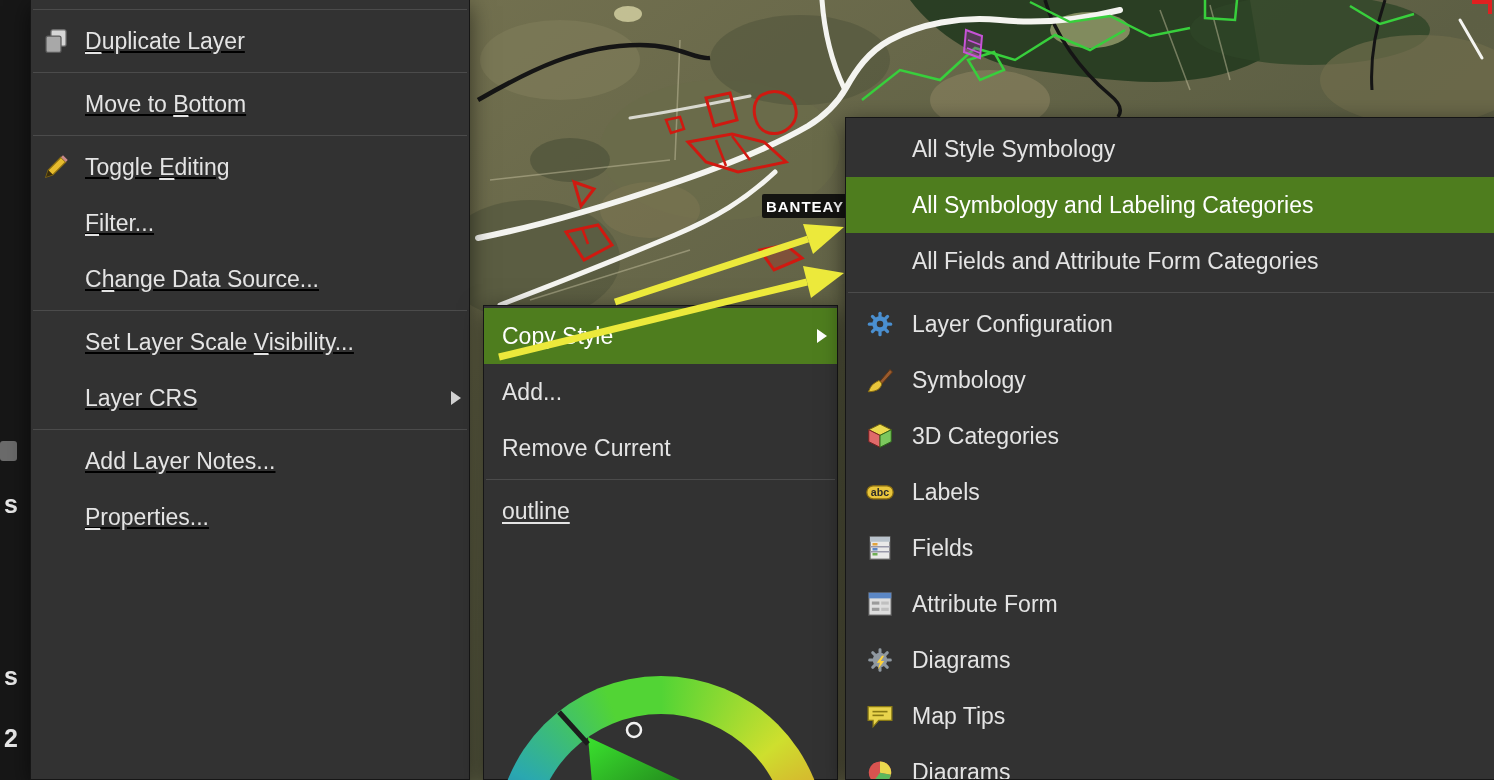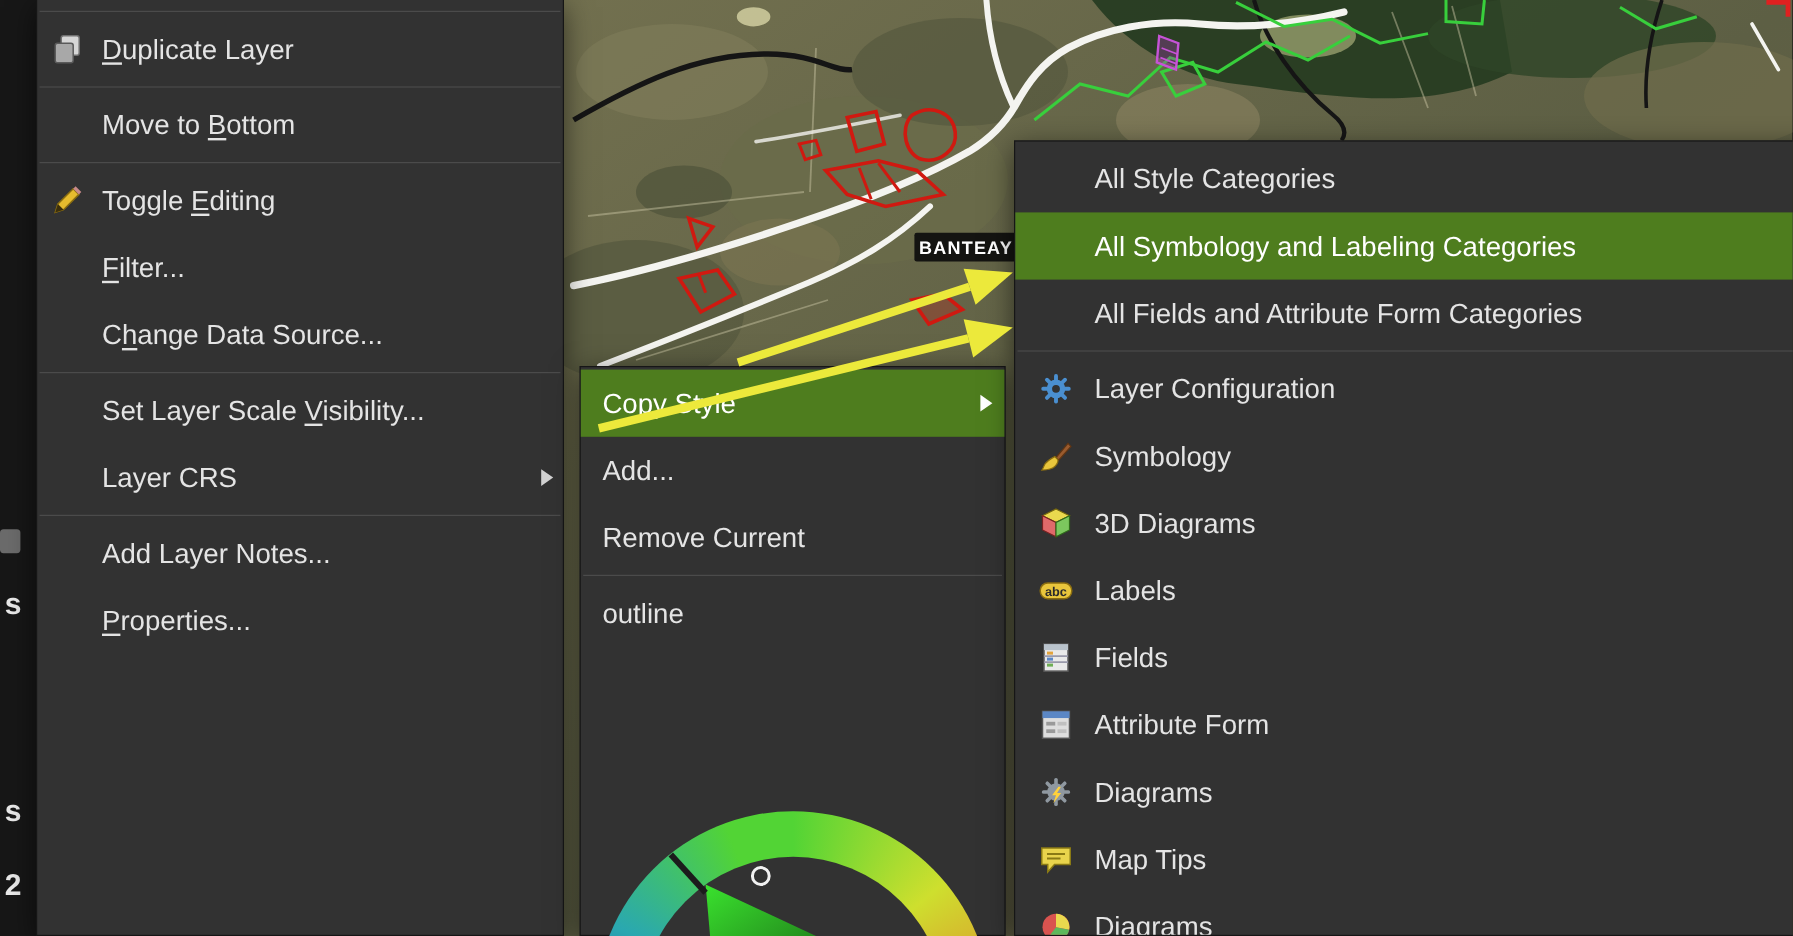--- a/index.html
+++ b/index.html
@@ -7,32 +7,32 @@
           font-family:"Liberation Sans",sans-serif;-webkit-font-smoothing:antialiased;}
   
   #map{position:absolute;left:470px;top:0;width:1024px;height:780px;z-index:0;}
   
   #edge-strip{position:absolute;left:0;top:0;width:30px;height:780px;background:#171717;z-index:2;}
   .frag{position:absolute;left:4px;color:#eaeaea;font-weight:bold;font-size:25px;line-height:1;}
   .edge-icon{position:absolute;left:0;top:441px;width:17px;height:20px;background:#909090;border-radius:3px;opacity:.7;}
   
   .menu{position:absolute;background:var(--menu-bg,#323232);border:1px solid #161616;box-sizing:border-box;
         box-shadow:0 6px 22px rgba(0,0,0,.55);z-index:3;}
-  #menu-left{left:30px;top:0;width:440px;height:780px;border-top:none;padding-top:6px;}
+  #menu-left{left:30px;top:0;width:440px;height:780px;border-top:none;padding-top:6px;text-decoration:underline;}
   #menu-styles{left:483px;top:305px;width:355px;height:475px;padding-top:2px;}
   #menu-copy{left:845px;top:117px;width:700px;height:663px;padding-top:3px;overflow:hidden;}
   .mi{height:56px;display:flex;align-items:center;font-size:23px;color:var(--menu-text,#e4e4e4);cursor:default;white-space:nowrap;}
   .mi.hl{background:var(--highlight-bg,#4e7d1e);color:var(--highlight-text,#ffffff);}
   .sep{height:1px;background:var(--separator,#4b4b4b);margin:3px 2px;}
   .ic{display:flex;align-items:center;justify-content:center;flex:none;}
   .ic svg{width:30px;height:30px;display:block;}
   #menu-left .ic{width:38px;margin:0 10px 0 6px;}
   #menu-copy .ic{width:36px;margin:0 14px 0 16px;}
   #menu-styles .mi{padding-left:18px;}
-  .lb.ul{text-underline-offset:3px;}
+  .lb.ul{text-decoration:underline;text-underline-offset:3px;}
   .lb u{text-underline-offset:3px;}
   .arrow{margin-left:auto;margin-right:8px;width:0;height:0;border-left:10px solid #d2d2d2;
          border-top:7px solid transparent;border-bottom:7px solid transparent;flex:none;}
   #menu-styles .arrow{margin-right:10px;}
   .hl .arrow{border-left-color:#ffffff;}
   
   .wheel{position:absolute;left:12px;top:370px;width:330px;height:330px;}
   .wheel-ring{position:absolute;inset:0;border-radius:50%;
     background:conic-gradient(#52d435,#cedf2e 50deg,#e0822e 95deg,#d6321e 135deg,#b03a9a 180deg,
                #5a3ec2 220deg,#2a3fae 255deg,#2aa8b0 295deg,#52d435 340deg);}
@@ -218,21 +218,21 @@
         <polygon points="92,61 291,154 111,280" fill="url(#wg2)"></polygon>
         <line x1="63" y1="36" x2="92" y2="68" stroke="#1c1c1c" stroke-width="5"></line>
         <circle cx="138" cy="54" r="7" fill="none" stroke="#f2f2f2" stroke-width="2.5"></circle>
       </svg>
     </div>
   </div>
 
   <div id="menu-copy" class="menu">
       <div class="mi">
         <span class="ic"></span>
-        <span class="lb">All Style Categories</span>
+        <span class="lb">All Style Symbology</span>
       </div>
       <div class="mi hl">
         <span class="ic"></span>
         <span class="lb">All Symbology and Labeling Categories</span>
       </div>
       <div class="mi">
         <span class="ic"></span>
         <span class="lb">All Fields and Attribute Form Categories</span>
       </div>
       <div class="sep"></div>
@@ -261,21 +261,21 @@
         <span class="lb">Symbology</span>
       </div>
       <div class="mi">
         <span class="ic">
           <svg viewBox="0 0 24 24">
             <polygon points="12,2.5 21,7 12,11.5 3,7" fill="#ead94e" stroke="#77680e" stroke-width="0.8"></polygon>
             <polygon points="3,7 12,11.5 12,21 3,16.5" fill="#e06a6a" stroke="#7a2222" stroke-width="0.8"></polygon>
             <polygon points="21,7 12,11.5 12,21 21,16.5" fill="#7cc75e" stroke="#2f6b1a" stroke-width="0.8"></polygon>
           </svg>
         </span>
-        <span class="lb">3D Diagrams</span>
+        <span class="lb">3D Categories</span>
       </div>
       <div class="mi">
         <span class="ic">
           <svg viewBox="0 0 24 24">
             <rect x="1.5" y="7" width="21" height="10.5" rx="5" fill="#e9c63c" stroke="#8a6d10"></rect>
             <text x="12" y="15.4" text-anchor="middle" font-size="8.5" font-weight="bold" fill="#2b2b2b" font-family="Liberation Sans, sans-serif">abc</text>
           </svg>
         </span>
         <span class="lb">Labels</span>
       </div>

